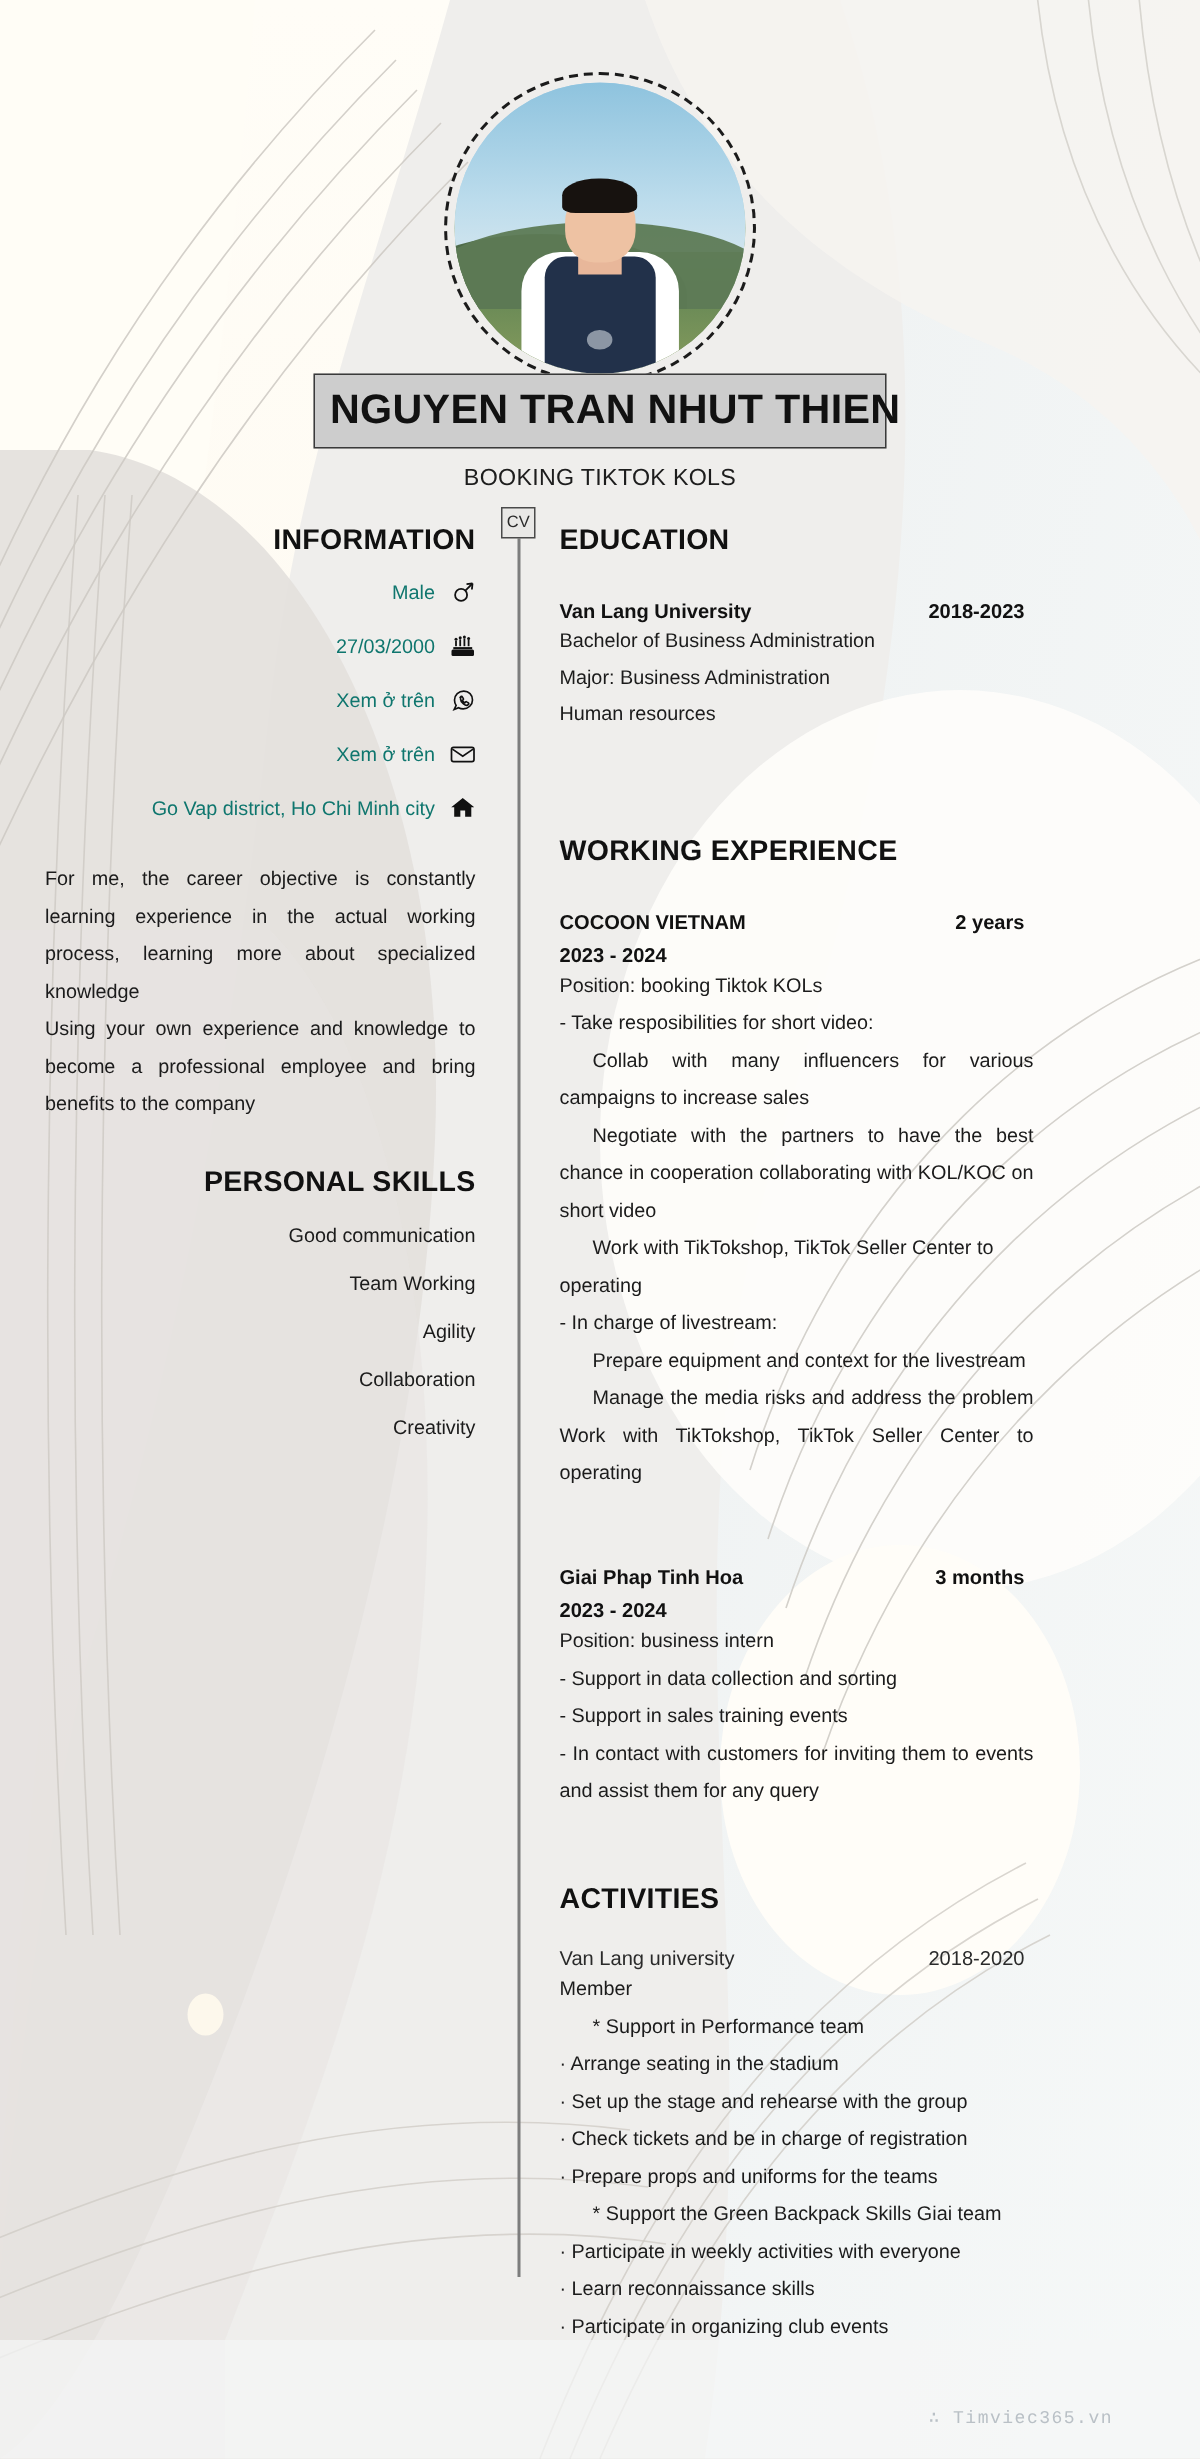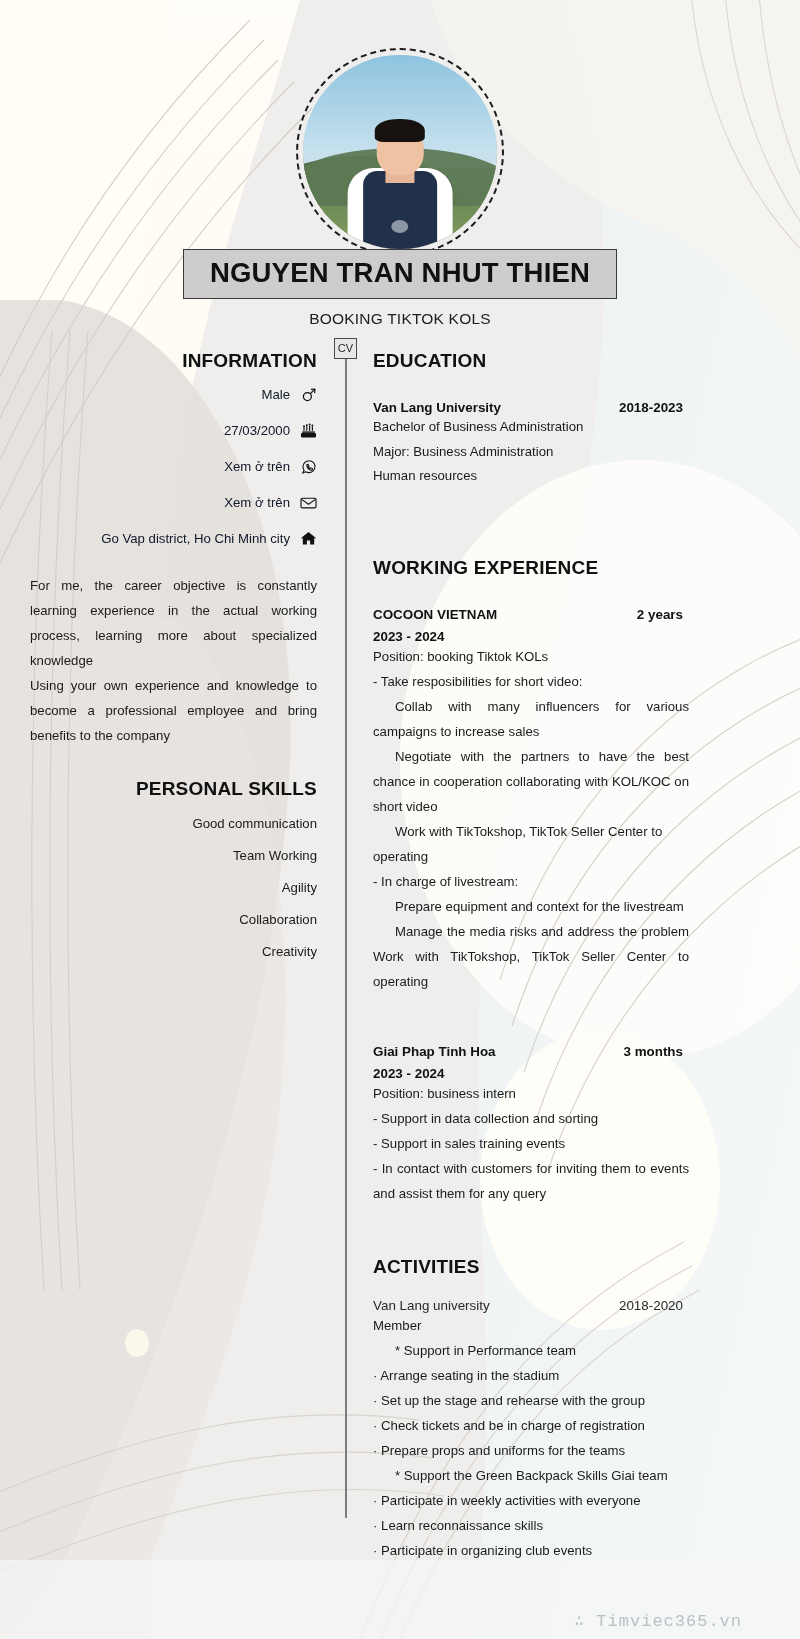--- a/index.html
+++ b/index.html
@@ -60,21 +60,21 @@
              width:15%; height:10%; background:#e8b79a; }
   .ph-head { position:absolute; left:50%; bottom:38%; transform:translateX(-50%);
              width:24%; height:26%; background:#eec2a3; border-radius:46% 46% 42% 42%; }
   .ph-hair { position:absolute; left:50%; bottom:55%; transform:translateX(-50%);
              width:26%; height:12%; background:#17120f; border-radius:48% 48% 18% 18%; }
   .ph-glasses { position:absolute; left:50%; bottom:8%; transform:translateX(-50%);
                 width:9%; height:7%; background:#9fa8b4; border-radius:50%; opacity:.85; }
 
   .name-bar {
     position: relative;
-    width: 434px;
+    width: 382px;
     margin: -7px auto 0;
     background: #cdcdcd;
     border: 1px solid #3a3a3a;
     text-align: center;
     padding: 7px 10px 9px;
   }
   .name-bar h1 {
     font-size: 27.5px;
     font-weight: 700;
     letter-spacing: .2px;
@@ -134,21 +134,21 @@
 
   
   .info-list { margin-top: 2px; }
   .info-row {
     display: flex;
     align-items: center;
     justify-content: flex-end;
     gap: 10px;
     margin-bottom: 19px;
     font-size: 13.2px;
-    color: #0f172a;
+    color: #0f766e;
   }
   .info-row .ic {
     width: 17px; height: 17px;
     display: flex; align-items: center; justify-content: center;
     flex: 0 0 17px;
   }
   .info-row .ic svg { display: block; }
 
   
   .goals { margin-top: 26px; }
@@ -201,23 +201,23 @@
   .line.just { text-align: justify; text-justify: inter-word; }
   .line.ind { text-indent: 22px; }
   .edu-lines .line { line-height: 24.5px; }
 
   .gap-lg { height: 58px; }
   .gap-md { height: 40px; }
 
   
   .footer {
     position: absolute;
-    right: 58px; bottom: 8px;
+    right: 58px; bottom: 20px;
     font-family: "Liberation Mono", monospace;
-    font-size: 17px;
+    font-size: 12px;
     color: #b9c0c6;
     letter-spacing: 1px;
     z-index: 4;
   }
 </style>
 </head>
 <body>
 
 <div class="bg-layer">
   <svg class="bg-svg" viewBox="0 0 800 1639" preserveAspectRatio="none">

